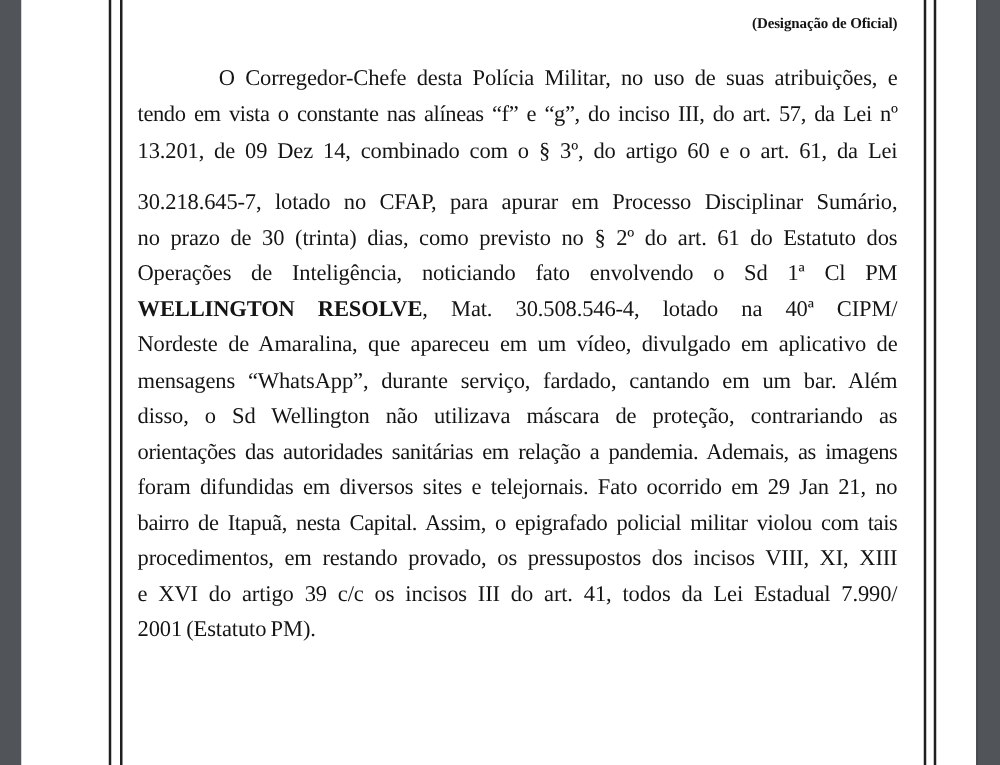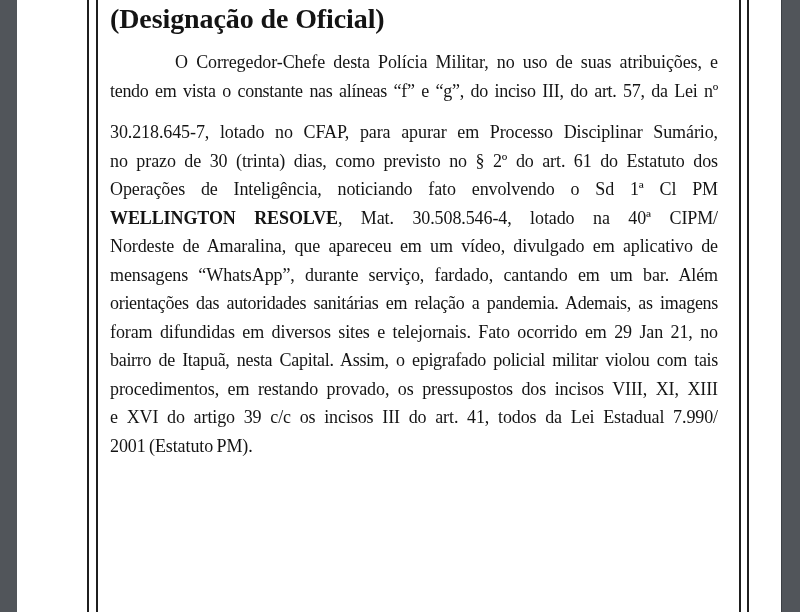--- a/index.html
+++ b/index.html
@@ -47,24 +47,24 @@
     position: absolute;
     left: 0;
     right: 0;
     top: 10px; 
     bottom: 0;
     padding: 0 21px 0 12px;
   }
   .doc-title {
     margin: 0;
     padding-top: 5px;
-    font-size: 28px;
+    font-size: 12px;
     line-height: 27px;
     font-weight: bold;
-    text-align: left;
+    text-align: right;
     letter-spacing: -0.1px;
   }
   .para { margin: 0; }
   .para-1 { margin-top: 16px; }
   .para-2 { margin-top: 12px; }
   .line {
     font-size: 18px;
     line-height: 29px;
     letter-spacing: -0.1px;
     word-spacing: -1px;
@@ -92,28 +92,30 @@
 <div class="viewer-strip right"></div>
 
 <div class="outer-frame">
   <div class="inner-frame">
     <div class="text-area">
       <h1 class="doc-title">(Designação de Oficial)</h1>
       <div id="paragraphs">
           <div class="para para-1">
             <div class="line indent"><span class="seg">O Corregedor-Chefe desta Polícia Militar, no uso de suas atribuições, e</span></div>
             <div class="line tight"><span class="seg">tendo em vista o constante nas alíneas “f” e “g”, do inciso III, do art. 57, da Lei nº</span></div>
+            <div class="line"><span class="seg">13.201, de 09 Dez 14, combinado com o § 3º, do artigo 60 e o art. 61, da Lei</span></div>
           </div>
           <div class="para para-2">
             <div class="line"><span class="seg">30.218.645-7, lotado no CFAP, para apurar em Processo Disciplinar Sumário,</span></div>
             <div class="line"><span class="seg">no prazo de 30 (trinta) dias, como previsto no § 2º do art. 61 do Estatuto dos</span></div>
             <div class="line"><span class="seg">Operações de Inteligência, noticiando fato envolvendo o Sd 1ª Cl PM</span></div>
             <div class="line"><span class="seg bold">WELLINGTON RESOLVE</span><span class="seg">, Mat. 30.508.546-4, lotado na 40ª CIPM/</span></div>
             <div class="line"><span class="seg">Nordeste de Amaralina, que apareceu em um vídeo, divulgado em aplicativo de</span></div>
             <div class="line"><span class="seg">mensagens “WhatsApp”, durante serviço, fardado, cantando em um bar. Além</span></div>
+            <div class="line"><span class="seg">disso, o Sd Wellington não utilizava máscara de proteção, contrariando as</span></div>
             <div class="line tight"><span class="seg">orientações das autoridades sanitárias em relação a pandemia. Ademais, as imagens</span></div>
             <div class="line"><span class="seg">foram difundidas em diversos sites e telejornais. Fato ocorrido em 29 Jan 21, no</span></div>
             <div class="line tight"><span class="seg">bairro de Itapuã, nesta Capital. Assim, o epigrafado policial militar violou com tais</span></div>
             <div class="line"><span class="seg">procedimentos, em restando provado, os pressupostos dos incisos VIII, XI, XIII</span></div>
             <div class="line"><span class="seg">e XVI do artigo 39 c/c os incisos III do art. 41, todos da Lei Estadual 7.990/</span></div>
             <div class="line no-stretch"><span class="seg">2001 (Estatuto PM).</span></div>
           </div>
         </div>
     </div>
   </div>

